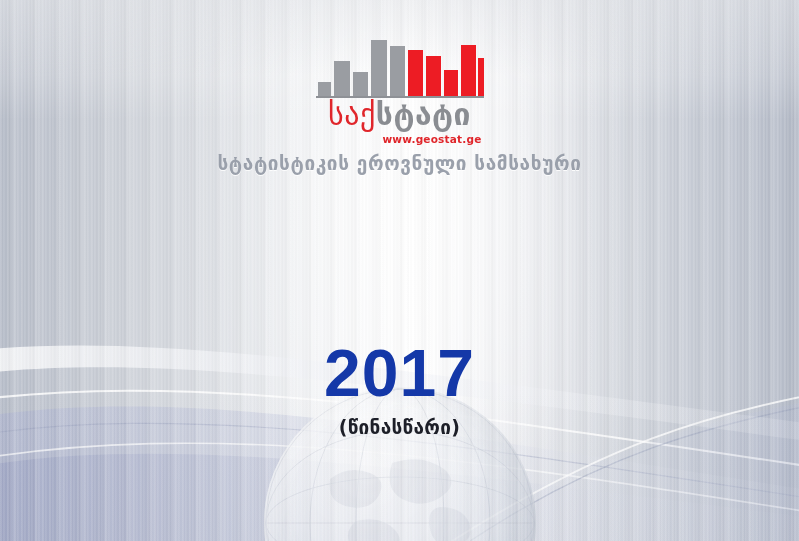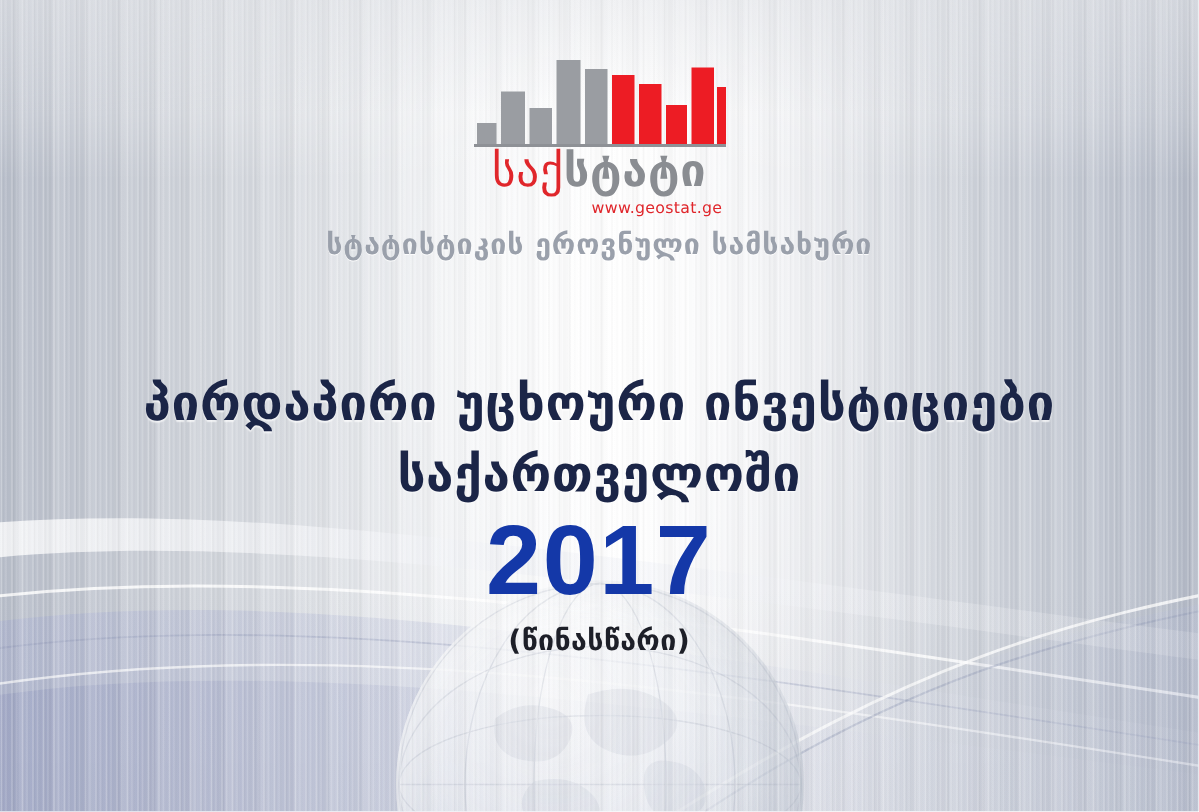--- a/index.html
+++ b/index.html
@@ -137,21 +137,21 @@
   .logo-word-gray {
     font-size: 30px;
     font-weight: 700;
     color: #8a8d92;
   }
   .logo-url {
     position: absolute;
     right: 2px;
     bottom: -14px;
     font-size: 10.5px;
-    font-weight: 400;
+    font-weight: 700;
     color: #e0262b;
     letter-spacing: 0.2px;
   }
 
   .org-subtitle {
     position: absolute;
     left: 0; right: 0;
     top: 152px;
     text-align: center;
     font-size: 19px;
@@ -293,22 +293,18 @@
       </svg>
       <div class="logo-wordmark">
         <span class="logo-word-red">საქ</span><span class="logo-word-gray">სტატი</span>
         <span class="logo-url">www.geostat.ge</span>
       </div>
     </div>
   </div>
 
   <div class="org-subtitle">სტატისტიკის ეროვნული სამსახური</div>
 
-  <div class="title-block">
-    <div class="title-line">პირდაპირი უცხოური ინვესტიციები</div>
-    <div class="title-line">საქართველოში</div>
-  </div>
 
   <div class="year">2017</div>
 
   <div class="year-note">(წინასწარი)</div>
 
 </div>
 
 </body></html>

